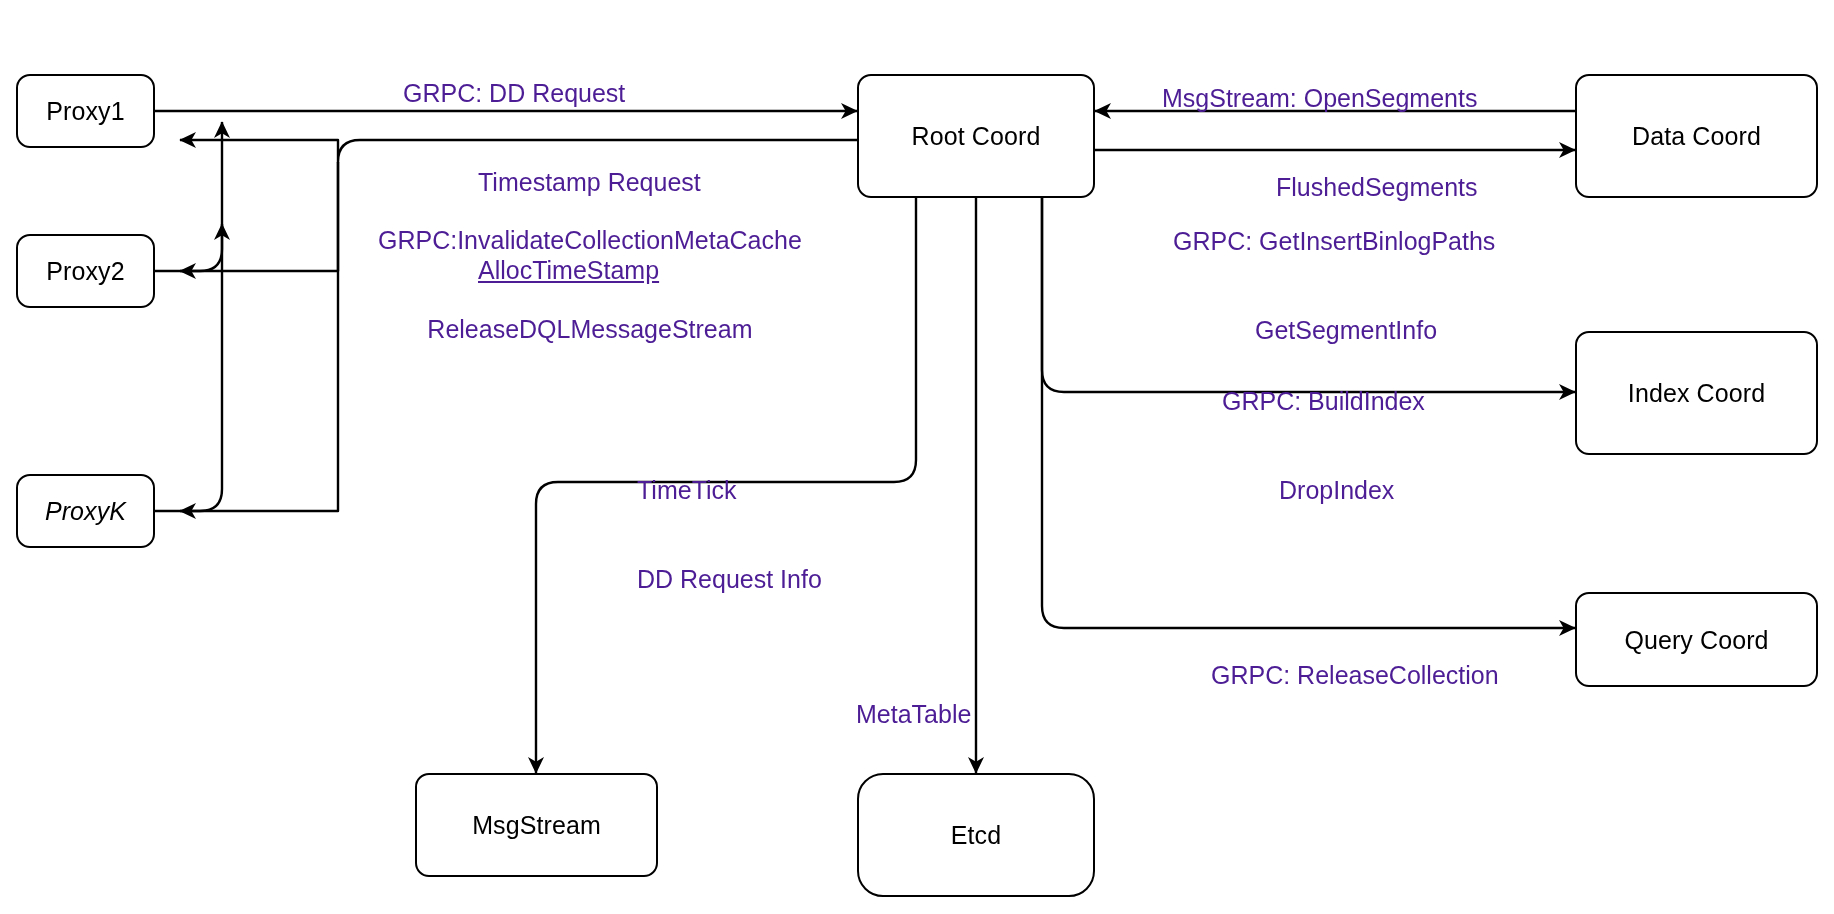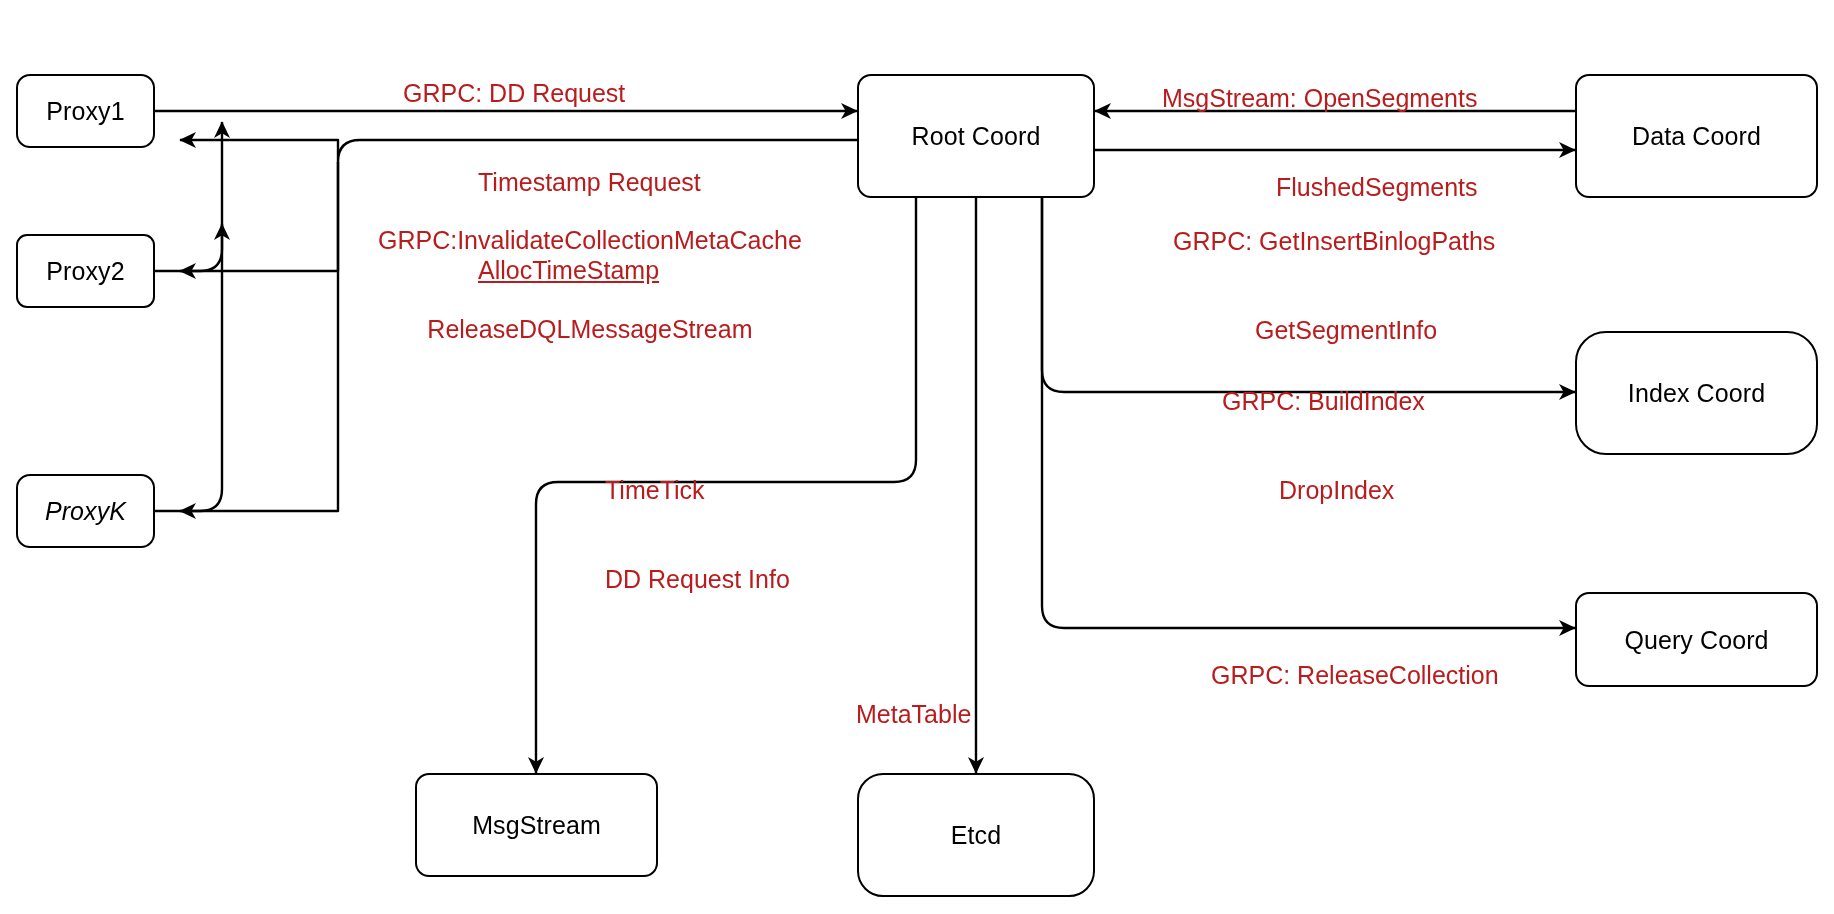--- a/index.html
+++ b/index.html
@@ -48,21 +48,21 @@
     font-size: 25px;
     line-height: 1.2;
     color: #000000;
     letter-spacing: 0.1px;
     white-space: nowrap;
   }
   .edge-label {
     position: absolute;
     font-size: 25px;
     line-height: 1.18;
-    color: #b91c1c;
+    color: #4c1d95;
     white-space: pre;
     background: transparent;
   }
   .edge-label.align-left { text-align: left; }
   .edge-label.align-center { text-align: center; }
   .edge-label .lbl-line { display: block; }
 </style>
 </head>
 <body>
 
@@ -97,37 +97,37 @@
 
     <path class="edge-path" d="M 916 198 L 916 460 Q 916 482 894 482 L 558 482 Q 536 482 536 504 L 536 773" marker-end="url(#arrowhead)"></path>
 
     <path class="edge-path" d="M 976 198 L 976 773" marker-end="url(#arrowhead)"></path>
   </svg>
 
   <div class="node-box" style="left:16px; top:74px; width:139px; height:74px;">
     <span class="node-label">Proxy1</span>
   </div>
 
-  <div class="node-box" style="left:16px; top:234px; width:139px; height:74px;border-radius:11px;">
+  <div class="node-box" style="left:16px; top:234px; width:139px; height:74px;">
     <span class="node-label">Proxy2</span>
   </div>
 
   <div class="node-box" style="left:16px; top:474px; width:139px; height:74px;font-style:italic;">
     <span class="node-label">ProxyK</span>
   </div>
 
   <div class="node-box" style="left:857px; top:74px; width:238px; height:124px;">
     <span class="node-label">Root Coord</span>
   </div>
 
   <div class="node-box" style="left:1575px; top:74px; width:243px; height:124px;">
     <span class="node-label">Data Coord</span>
   </div>
 
-  <div class="node-box" style="left:1575px; top:331px; width:243px; height:124px;border-radius:31px;">
+  <div class="node-box" style="left:1575px; top:331px; width:243px; height:124px;">
     <span class="node-label">Index Coord</span>
   </div>
 
   <div class="node-box" style="left:1575px; top:592px; width:243px; height:95px;">
     <span class="node-label">Query Coord</span>
   </div>
 
   <div class="node-box" style="left:415px; top:773px; width:243px; height:104px;">
     <span class="node-label">MsgStream</span>
   </div>
@@ -159,21 +159,21 @@
 
   <div class="edge-label align-left" style="left:1222px; top:328px;">
     <span class="lbl-line">GRPC: BuildIndex</span>
     <span class="lbl-line" style="padding-left:57px;">DropIndex</span>
   </div>
 
   <div class="edge-label align-left" style="left:1211px; top:602px;">
     <span class="lbl-line">GRPC: ReleaseCollection</span>
   </div>
 
-  <div class="edge-label align-left" style="left:605px; top:417px;">
+  <div class="edge-label align-left" style="left:637px; top:417px;">
     <span class="lbl-line">TimeTick</span>
     <span class="lbl-line">DD Request Info</span>
   </div>
 
   <div class="edge-label align-left" style="left:856px; top:641px;">
     <span class="lbl-line">MetaTable</span>
   </div>
 
 </div>
 

